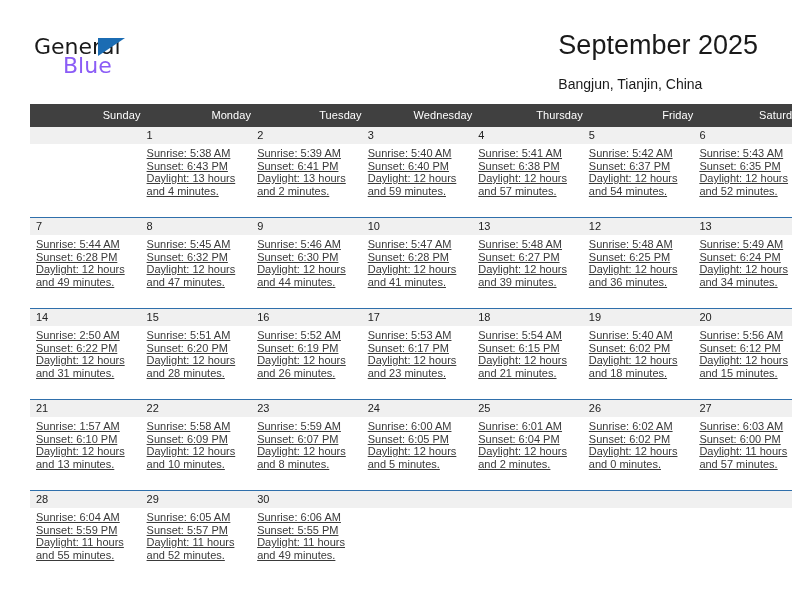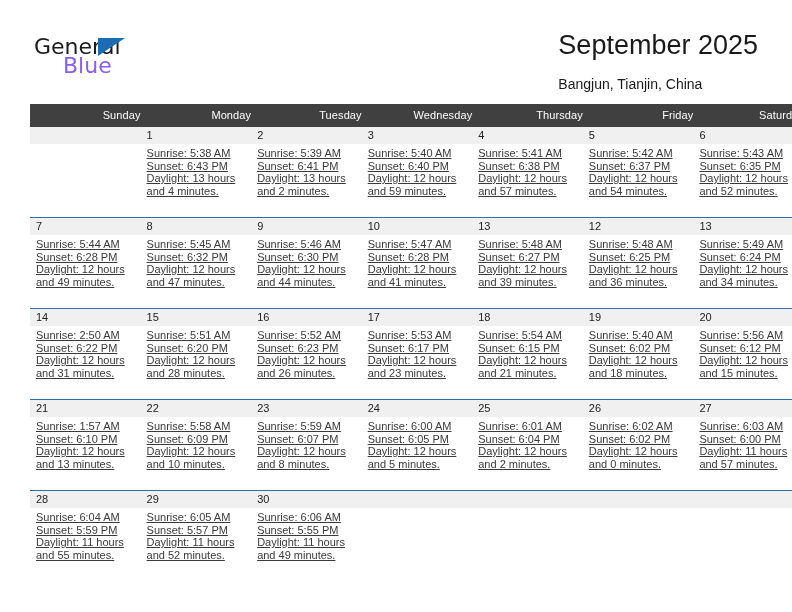--- a/index.html
+++ b/index.html
@@ -354,21 +354,21 @@
                   <div>Daylight: 12 hours</div>
                   <div>and 28 minutes.</div>
                 </div>
               </div>
             </td>
             <td>
               <div class="cell-inner">
                 <div class="daynum-band">16</div>
                 <div class="cell-body">
                   <div>Sunrise: 5:52 AM</div>
-                  <div>Sunset: 6:23 PM</div>
+                  <div>Sunset: 6:19 PM</div>
                   <div>Daylight: 12 hours</div>
                   <div>and 26 minutes.</div>
                 </div>
               </div>
             </td>
             <td>
               <div class="cell-inner">
                 <div class="daynum-band">17</div>
                 <div class="cell-body">
                   <div>Sunrise: 5:53 AM</div>

